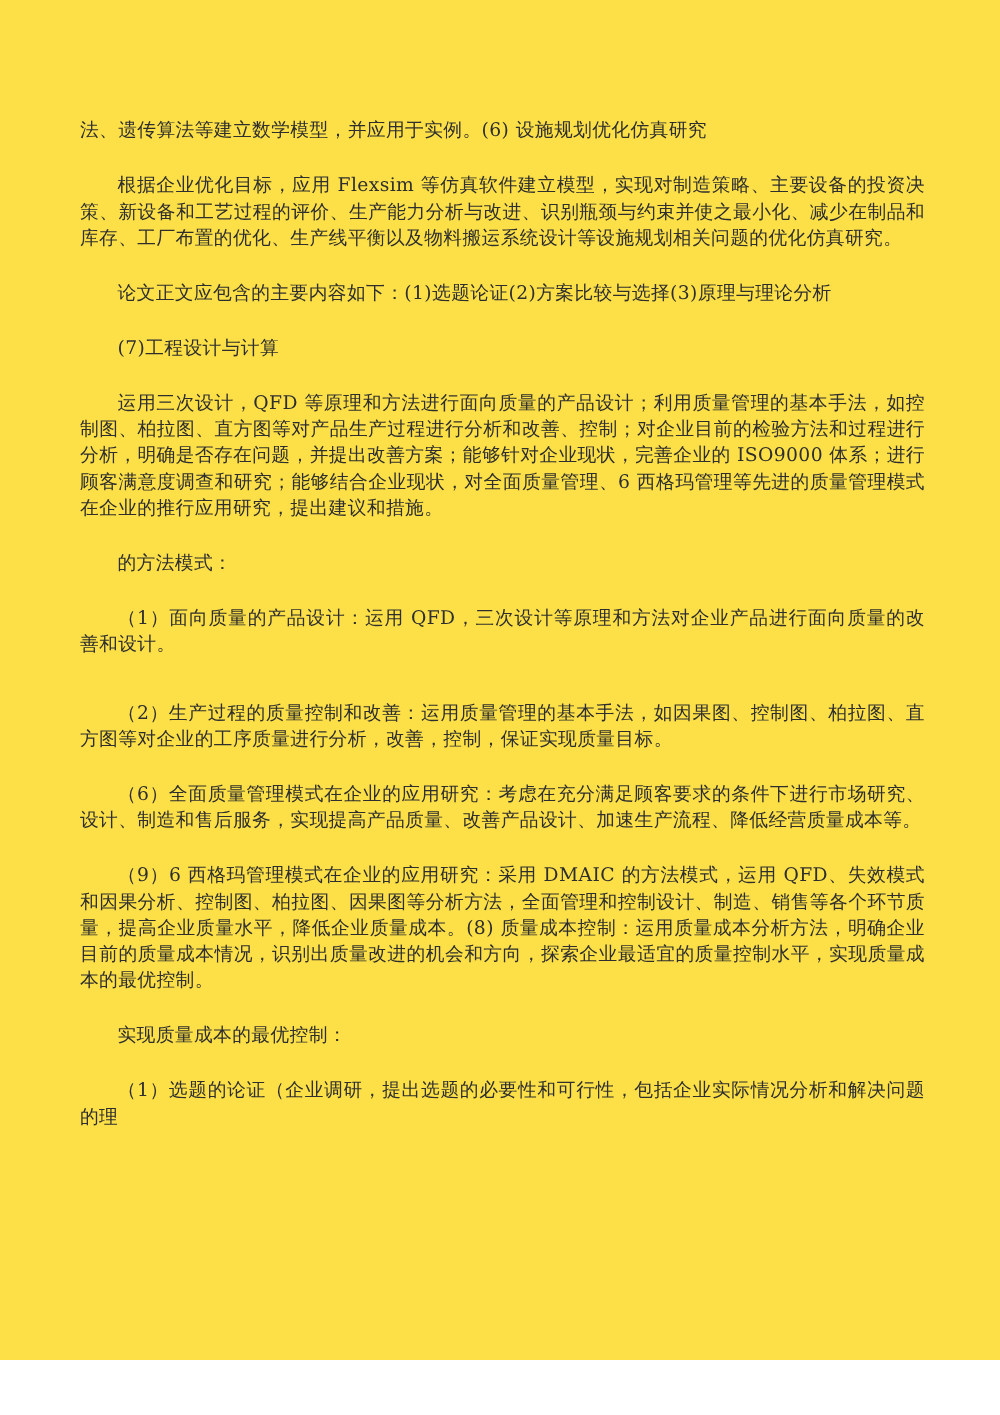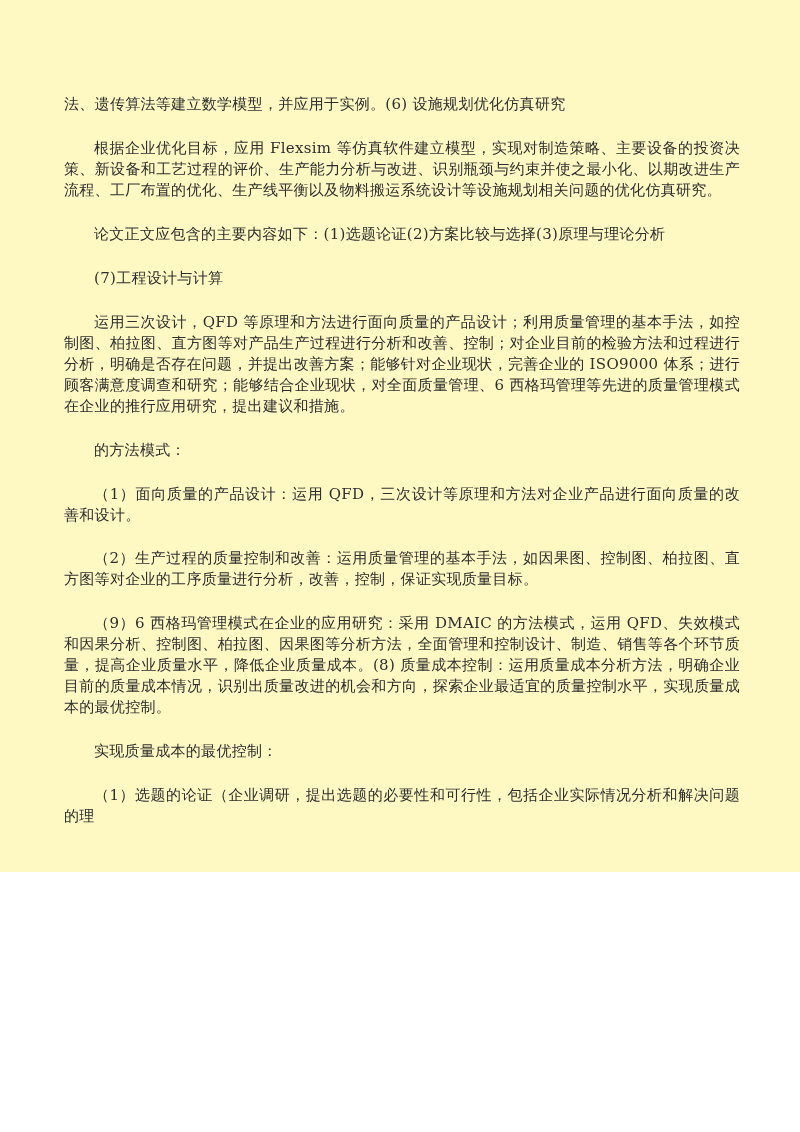--- a/index.html
+++ b/index.html
@@ -9,49 +9,50 @@
   }
   body {
     width: 800px;
     height: 1132px;
     overflow: hidden;
     font-family: "DejaVu Serif", "Liberation Serif", serif;
   }
   .page {
     box-sizing: border-box;
     width: 800px;
-    height: 872px;
-    background: #fef9c3;
+    height: 1088px;
+    background: #fde047;
     padding: 94px 60px 40px 64px;
     color: #2e2e2e;
   }
   .para {
     font-size: 15px;
     line-height: 21px;
     letter-spacing: 0.3px;
     text-align: justify;
     margin: 0 0 23px 0;
     text-indent: 2em;
     word-break: break-all;
   }
   .para.no-indent {
     text-indent: 0;
   }
   .para.gap-after {
-    margin-bottom: 22px;
+    margin-bottom: 34px;
   }
 </style>
 </head>
 <body>
 
 <div class="page">
   <p class="para no-indent">法、遗传算法等建立数学模型，并应用于实例。(6) 设施规划优化仿真研究</p>
-  <p class="para">根据企业优化目标，应用 Flexsim 等仿真软件建立模型，实现对制造策略、主要设备的投资决策、新设备和工艺过程的评价、生产能力分析与改进、识别瓶颈与约束并使之最小化、以期改进生产流程、工厂布置的优化、生产线平衡以及物料搬运系统设计等设施规划相关问题的优化仿真研究。</p>
+  <p class="para">根据企业优化目标，应用 Flexsim 等仿真软件建立模型，实现对制造策略、主要设备的投资决策、新设备和工艺过程的评价、生产能力分析与改进、识别瓶颈与约束并使之最小化、减少在制品和库存、工厂布置的优化、生产线平衡以及物料搬运系统设计等设施规划相关问题的优化仿真研究。</p>
   <p class="para">论文正文应包含的主要内容如下：(1)选题论证(2)方案比较与选择(3)原理与理论分析</p>
   <p class="para">(7)工程设计与计算</p>
   <p class="para">运用三次设计，QFD 等原理和方法进行面向质量的产品设计；利用质量管理的基本手法，如控制图、柏拉图、直方图等对产品生产过程进行分析和改善、控制；对企业目前的检验方法和过程进行分析，明确是否存在问题，并提出改善方案；能够针对企业现状，完善企业的 ISO9000 体系；进行顾客满意度调查和研究；能够结合企业现状，对全面质量管理、6 西格玛管理等先进的质量管理模式在企业的推行应用研究，提出建议和措施。</p>
   <p class="para">的方法模式：</p>
   <p class="para gap-after">（1）面向质量的产品设计：运用 QFD，三次设计等原理和方法对企业产品进行面向质量的改善和设计。</p>
   <p class="para">（2）生产过程的质量控制和改善：运用质量管理的基本手法，如因果图、控制图、柏拉图、直方图等对企业的工序质量进行分析，改善，控制，保证实现质量目标。</p>
+  <p class="para">（6）全面质量管理模式在企业的应用研究：考虑在充分满足顾客要求的条件下进行市场研究、设计、制造和售后服务，实现提高产品质量、改善产品设计、加速生产流程、降低经营质量成本等。</p>
   <p class="para">（9）6 西格玛管理模式在企业的应用研究：采用 DMAIC 的方法模式，运用 QFD、失效模式和因果分析、控制图、柏拉图、因果图等分析方法，全面管理和控制设计、制造、销售等各个环节质量，提高企业质量水平，降低企业质量成本。(8) 质量成本控制：运用质量成本分析方法，明确企业目前的质量成本情况，识别出质量改进的机会和方向，探索企业最适宜的质量控制水平，实现质量成本的最优控制。</p>
   <p class="para">实现质量成本的最优控制：</p>
   <p class="para">（1）选题的论证（企业调研，提出选题的必要性和可行性，包括企业实际情况分析和解决问题的理</p>
 </div>
 
 </body></html>

